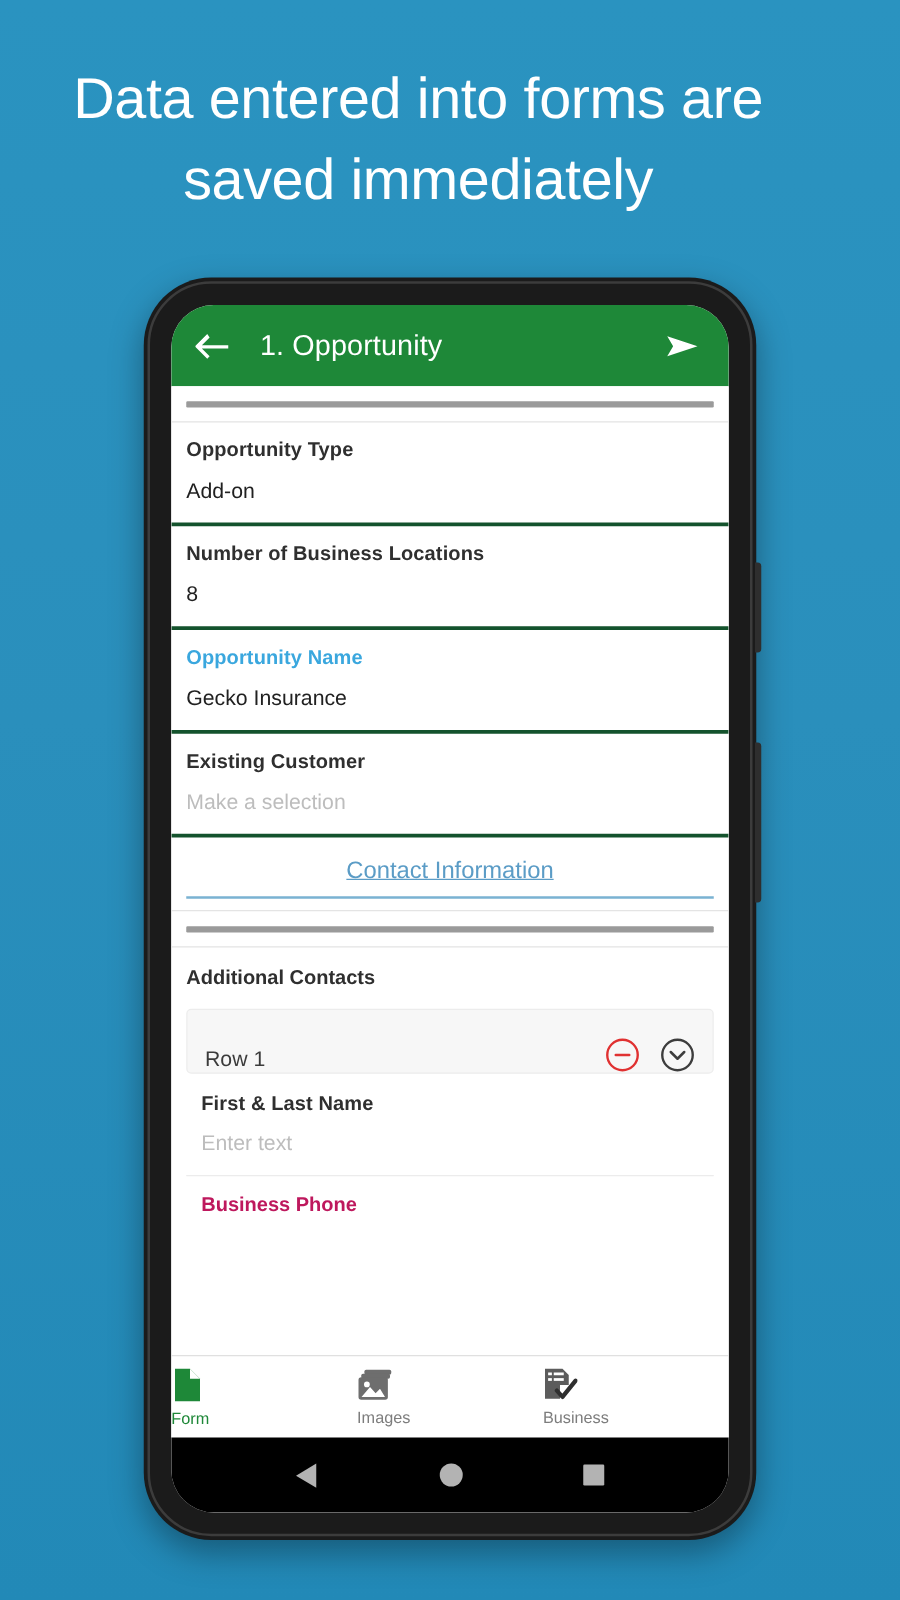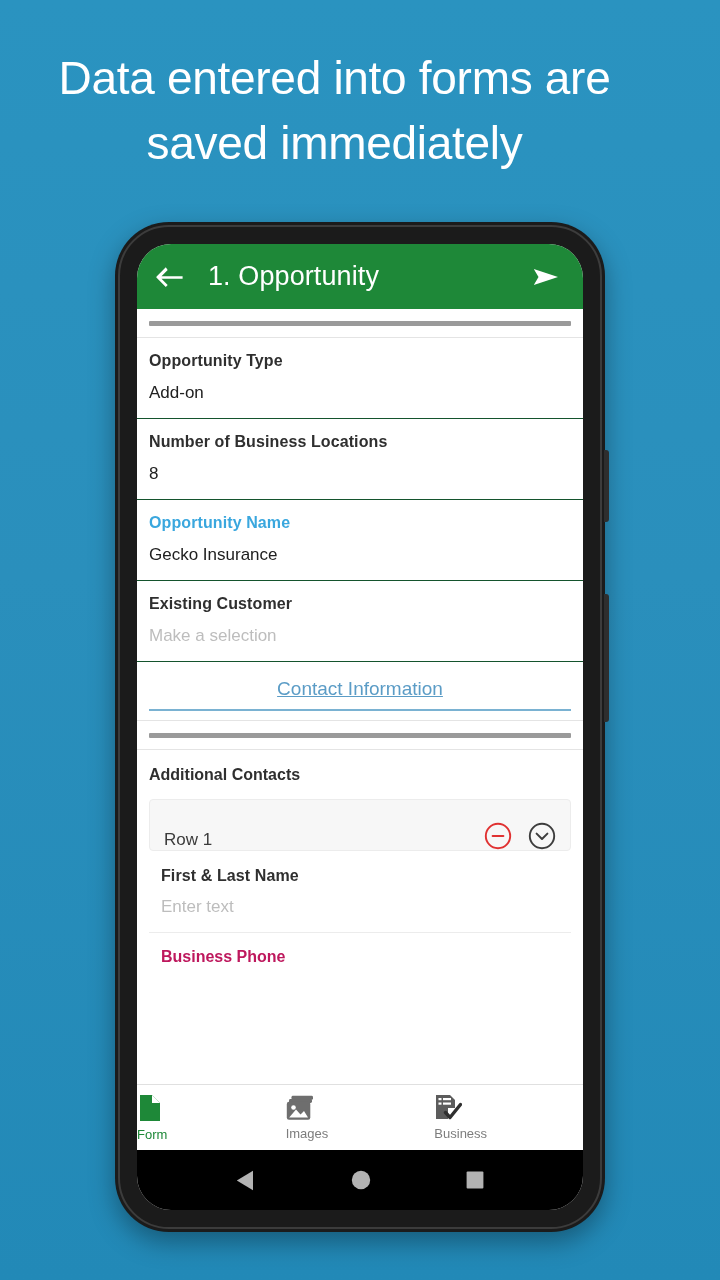--- a/index.html
+++ b/index.html
@@ -123,21 +123,21 @@
   
   .app-bar {
     flex: 0 0 65px;
     background: #1e8838;
     display: flex;
     align-items: center;
     padding: 0 20px 0 18px;
   }
   .appbar-title {
     color: #ffffff;
-    font-size: 27px;
+    font-size: 23px;
     margin-left: 24px;
     font-weight: 400;
     letter-spacing: 0.1px;
   }
   .appbar-send { margin-left: auto; display:flex; }
   .app-bar svg { display: block; }
 
   
   .form-body {
     flex: 1 1 auto;
@@ -151,21 +151,21 @@
     border-bottom: 1px solid #e4e4e4;
   }
   .divider-rule {
     height: 5px;
     background: #9a9a9a;
     border-radius: 1px;
   }
 
   .field {
     padding: 14px 4px 15px 12px;
-    border-bottom: 1px solid #14532d;
+    border-bottom: 3px solid #14532d;
   }
   .field-label {
     font-size: 16px;
     font-weight: bold;
     color: #2f2f2f;
     letter-spacing: 0.1px;
   }
   .field-label.accent { color: #3aa7de; }
   .field-value {
     font-size: 17px;

